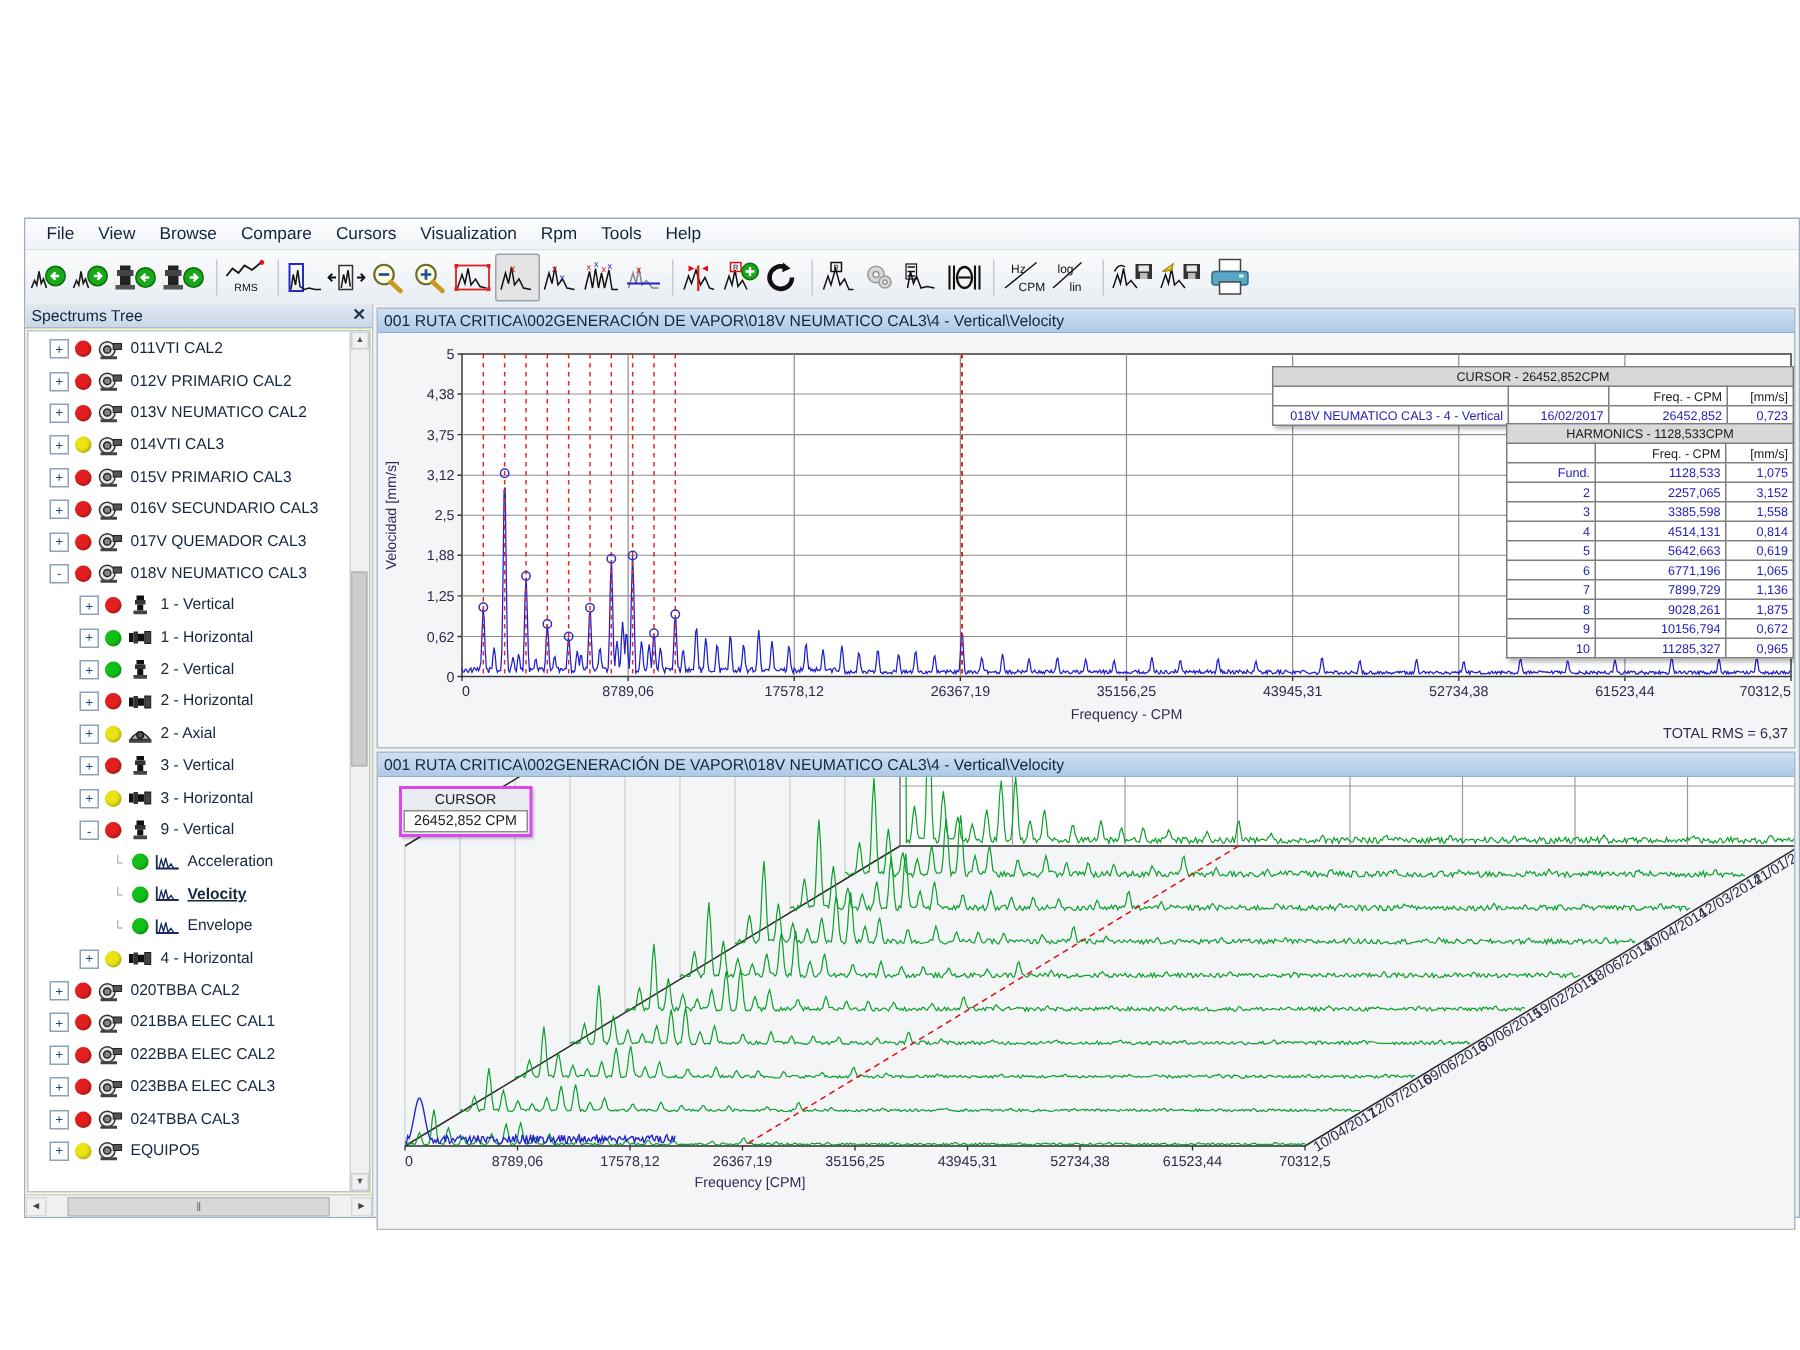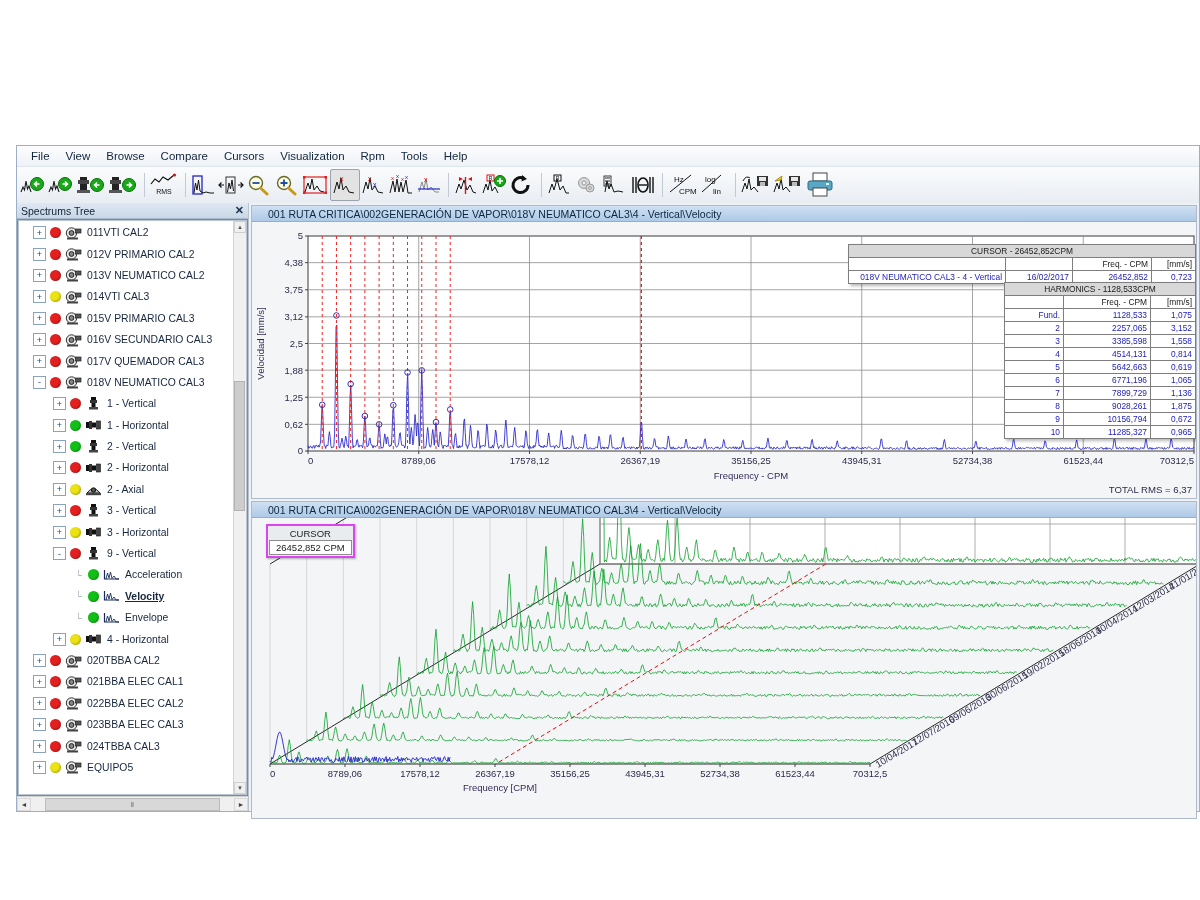--- a/index.html
+++ b/index.html
@@ -15,21 +15,21 @@
   
   .toolbar{height:36px;background:linear-gradient(#fbfcfd,#e8edf3);border-bottom:1px solid #c6d0da;
            display:flex;align-items:center;padding:0 3px;}
   .tb{width:28px;height:30px;display:flex;align-items:center;position:relative;}
   .tb.wide{width:32px;}
   .tbsep{width:1px;height:24px;background:#c2cbd5;margin:0 4px;}
   .tb.sel{background:#e3e3e3;border:1px solid #9aa4af;border-radius:2px;}
 
   
   .workspace{position:absolute;left:0;top:57px;right:0;bottom:0;display:flex;}
-  .sidebar{width:234px;background:#22c55e;border-right:1px solid #b6c2d0;display:flex;flex-direction:column;justify-content:flex-end;}
+  .sidebar{width:234px;background:#fef9c3;border-right:1px solid #b6c2d0;display:flex;flex-direction:column;justify-content:flex-end;}
   .sb-head{height:15px;background:linear-gradient(#dfe8f3,#c9d7e7);display:flex;align-items:center;
            justify-content:space-between;padding:0 4px 0 4px;border-bottom:1px solid #a9bace;}
   .sb-title{font-size:10.5px;color:#123;white-space:nowrap;}
   .sb-close{font-size:11px;font-weight:bold;color:#22374f;cursor:pointer;line-height:1;}
   .tree-wrap{flex:1;display:flex;overflow:hidden;background:#ffffff;margin:1px;border:1px solid #b9c4d1;}
   .tree{flex:1;overflow:hidden;position:relative;padding-top:1px;font-size:10.5px;color:#1c2f4a;}
   .tvsb{width:12px;background:#f0f0f0;border-left:1px solid #d4d4d4;position:relative;}
   .tvsb .arrow{height:12px;background:#f0f0f0;border:1px solid #cfcfcf;box-sizing:border-box;
         display:flex;align-items:center;justify-content:center;font-size:7px;color:#555;}
   .tvsb .thumb{position:absolute;left:0;width:11px;height:130px;top:160px;background:#cdcdcd;border:1px solid #b3b3b3;box-sizing:border-box;}
@@ -47,21 +47,21 @@
   .lbl{font-size:10.4px;color:#16263c;}
   .lbl.sel{text-decoration:underline;font-weight:bold;}
   .leafline{width:11px;margin-right:4px;flex:none;color:#9aa6b5;font-size:9px;text-align:center;}
 
   
   .charts{flex:1;display:flex;flex-direction:column;background:#eff1f4;}
   .panel{margin:2px 2px 0 2px;background:#f4f5f7;border:1px solid #aebaca;display:flex;flex-direction:column;}
   .panel.top{height:292px;}
   .panel.bot{flex:1;margin-bottom:2px;}
   .panel-title{height:15px;background:linear-gradient(#cfe0f2,#aecae7);border-bottom:1px solid #8fb0d0;
-     display:flex;align-items:center;padding-left:16px;font-size:10.5px;color:#0c2740;white-space:nowrap;overflow:hidden;}
+     display:flex;align-items:center;padding-left:4px;font-size:10.5px;color:#0c2740;white-space:nowrap;overflow:hidden;}
   .panel-body{flex:1;position:relative;background:#f4f5f7;overflow:hidden;}
 
   .axis-t{font-size:9.5px;fill:#2b2b4a;}
   .axis-lbl{font-size:9.5px;fill:#342a55;}
 
   
   .ctable{position:absolute;font-size:8.4px;color:#202020;border-collapse:collapse;background:#fff;}
   .ctable td,.ctable th{border:1px solid #7e7e7e;padding:0 3px;height:12px;line-height:12px;
        white-space:nowrap;font-weight:normal;}
   .ctable .hdr{background:#d8d8d8;text-align:center;font-weight:normal;color:#1a1a1a;}

